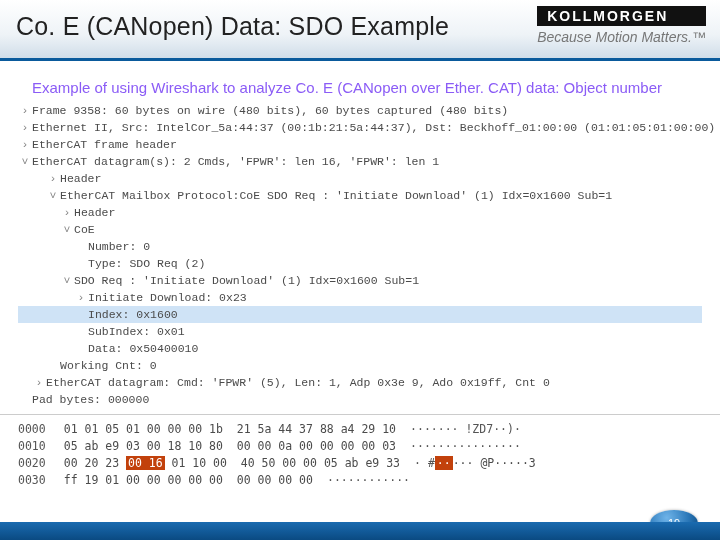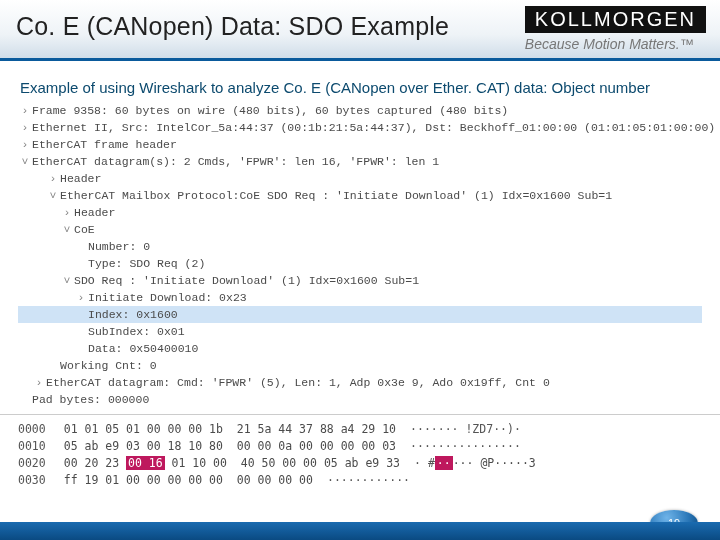--- a/index.html
+++ b/index.html
@@ -1,36 +1,36 @@
 <!DOCTYPE html>
 <html><head>
 <meta charset="utf-8">
 <style>
   html,body{margin:0;padding:0;width:720px;height:540px;font-family:Arial,Helvetica,sans-serif;background:#fff;color:#222;overflow:hidden}
   .header{position:relative;height:58px;background:linear-gradient(#fff 0%,#eef3f7 60%,#d0dde9 100%);border-bottom:3px solid #0a5a9c}
   .title{position:absolute;left:16px;top:12px;font-size:25px;color:#222;letter-spacing:.2px}
   .logo-block{position:absolute;right:14px;top:6px;text-align:left}
-  .logo-name{font-size:20px;font-weight:normal;letter-spacing:2px;color:#111;background:#111;color:#fff;padding:2px 10px}
+  .logo-name{font-size:14px;font-weight:bold;letter-spacing:2px;color:#111;background:#111;color:#fff;padding:2px 10px}
   .tagline{font-size:14px;color:#777;font-style:italic;margin-top:3px}
-  .subtitle{margin:18px 0 6px 20px;font-size:15px;color:#0c4a6e}
+  .subtitle{margin:18px 0 6px 32px;font-size:15px;color:#8b5cf6}
   .ws{margin:0 18px;font-family:Liberation Mono, monospace;font-size:11.5px;line-height:17px;color:#4b4b4b}
   .row{white-space:pre}
   .tw{display:inline-block;width:14px;text-align:center;color:#888}
   .ind1{padding-left:14px}
   .ind2{padding-left:28px}
   .ind3{padding-left:42px}
   .ind4{padding-left:56px}
   .ind5{padding-left:70px}
   .ws .hl{background:#cfe3f6}
   .hr{border:0;border-top:1px solid #ccc;margin:6px 0}
   .hex{margin:6px 18px 0 18px;font-family:"Consolas",Menlo,monospace;font-size:11.5px;line-height:17px;color:#4b4b4b}
   .hex .addr{color:#555;margin-right:18px}
   .hex .bytes{letter-spacing:0}
   .hex .asc{margin-left:14px;color:#555}
-  .hhl{background:#be185d;color:#fff;padding:0 2px}
+  .hhl{background:#c2410c;color:#fff;padding:0 2px}
   .footer-bar{position:absolute;left:0;right:0;bottom:0;height:18px;background:linear-gradient(#1a6bb0,#0a4a82)}
   .page-badge{position:absolute;right:22px;bottom:4px;width:48px;height:26px;border-radius:50%;background:radial-gradient(circle at 35% 30%,#6fb4e9 0%,#2a77b8 60%,#0a4a82 100%);color:#fff;font-size:11px;display:flex;align-items:center;justify-content:center;box-shadow:0 0 3px rgba(0,0,0,.3)}
 </style>
 </head>
 <body>
 
 <div class="header">
   <div class="title">Co. E (CANopen) Data: SDO Example</div>
   <div class="logo-block">
     <div class="logo-name">KOLLMORGEN</div>

